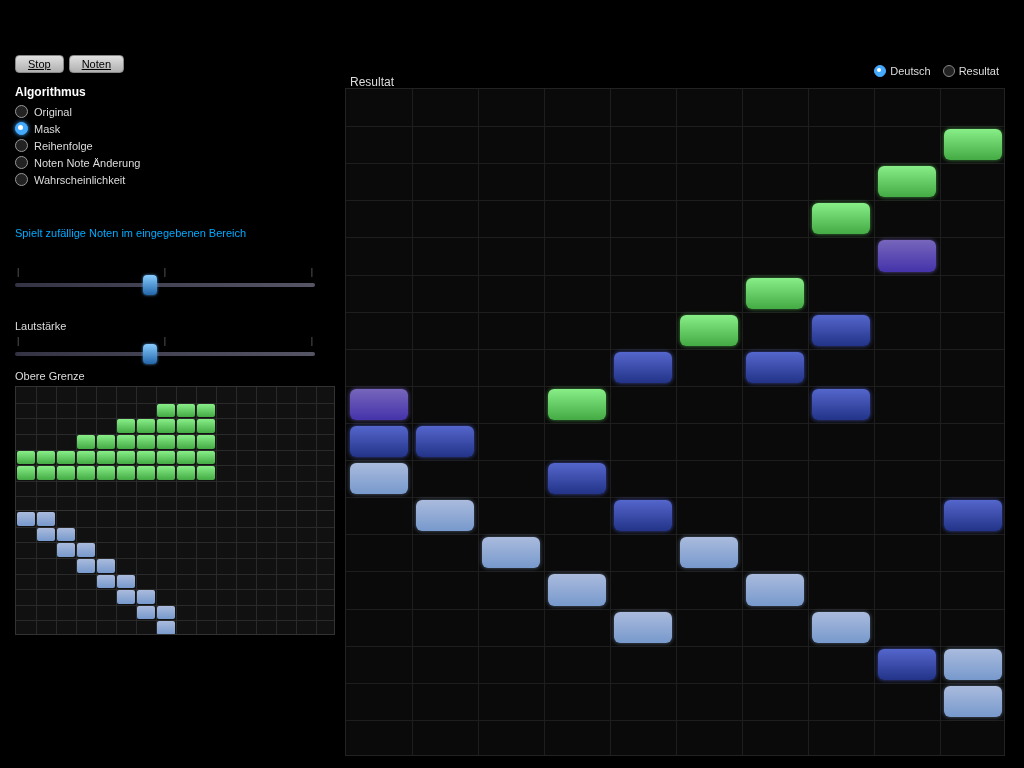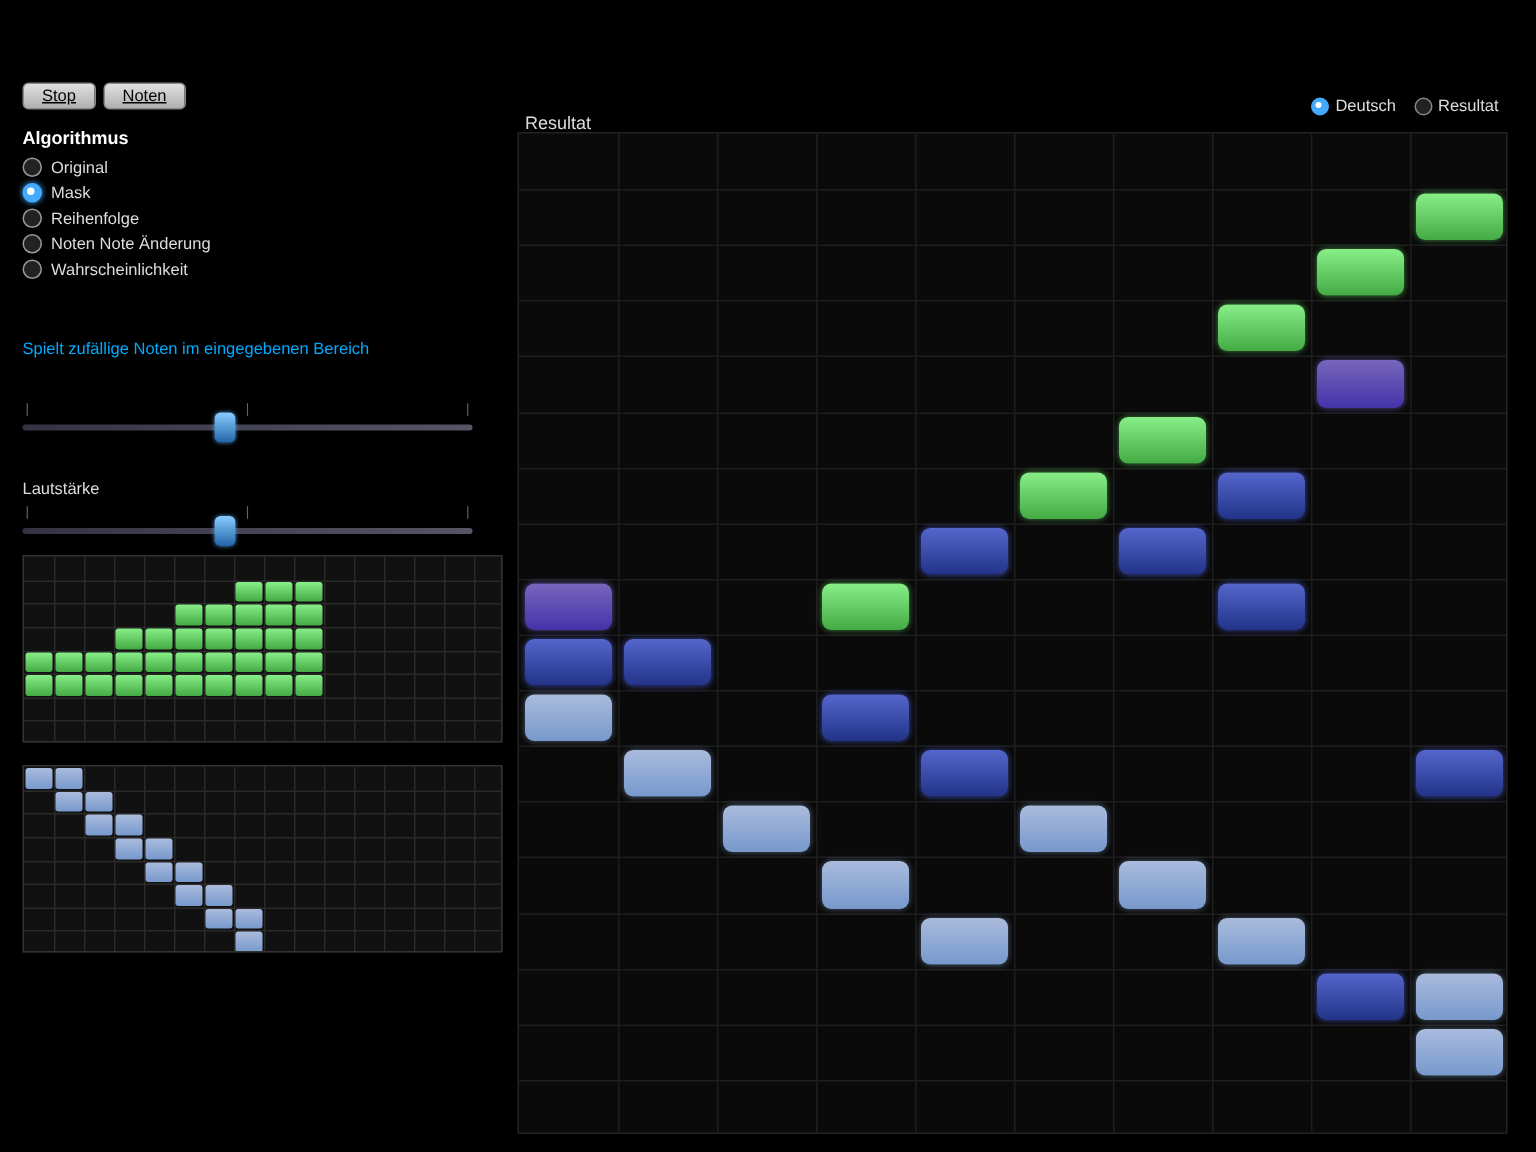--- a/index.html
+++ b/index.html
@@ -314,20 +314,21 @@
       <span class="slider-tick">|</span>
       <span class="slider-tick">|</span>
     </div>
     <div class="slider-track">
       <div class="slider-thumb" style="left: 45%;"></div>
     </div>
   </div>
 </div>
 
 <div id="obere-grenze-section">
+  <div class="panel-label">Obere Grenze</div>
   <div class="mini-grid" id="obere-grid">
   <div style="position: absolute; left: 0px; right: 0px; top: 15.625px; height: 1px; background: rgb(42, 42, 42);"></div>
       <div style="position: absolute; left: 0px; right: 0px; top: 31.25px; height: 1px; background: rgb(42, 42, 42);"></div>
       <div style="position: absolute; left: 0px; right: 0px; top: 46.875px; height: 1px; background: rgb(42, 42, 42);"></div>
       <div style="position: absolute; left: 0px; right: 0px; top: 62.5px; height: 1px; background: rgb(42, 42, 42);"></div>
       <div style="position: absolute; left: 0px; right: 0px; top: 78.125px; height: 1px; background: rgb(42, 42, 42);"></div>
       <div style="position: absolute; left: 0px; right: 0px; top: 93.75px; height: 1px; background: rgb(42, 42, 42);"></div>
       <div style="position: absolute; left: 0px; right: 0px; top: 109.375px; height: 1px; background: rgb(42, 42, 42);"></div>
       <div style="position: absolute; top: 0px; bottom: 0px; left: 20px; width: 1px; background: rgb(42, 42, 42);"></div>
       <div style="position: absolute; top: 0px; bottom: 0px; left: 40px; width: 1px; background: rgb(42, 42, 42);"></div>

